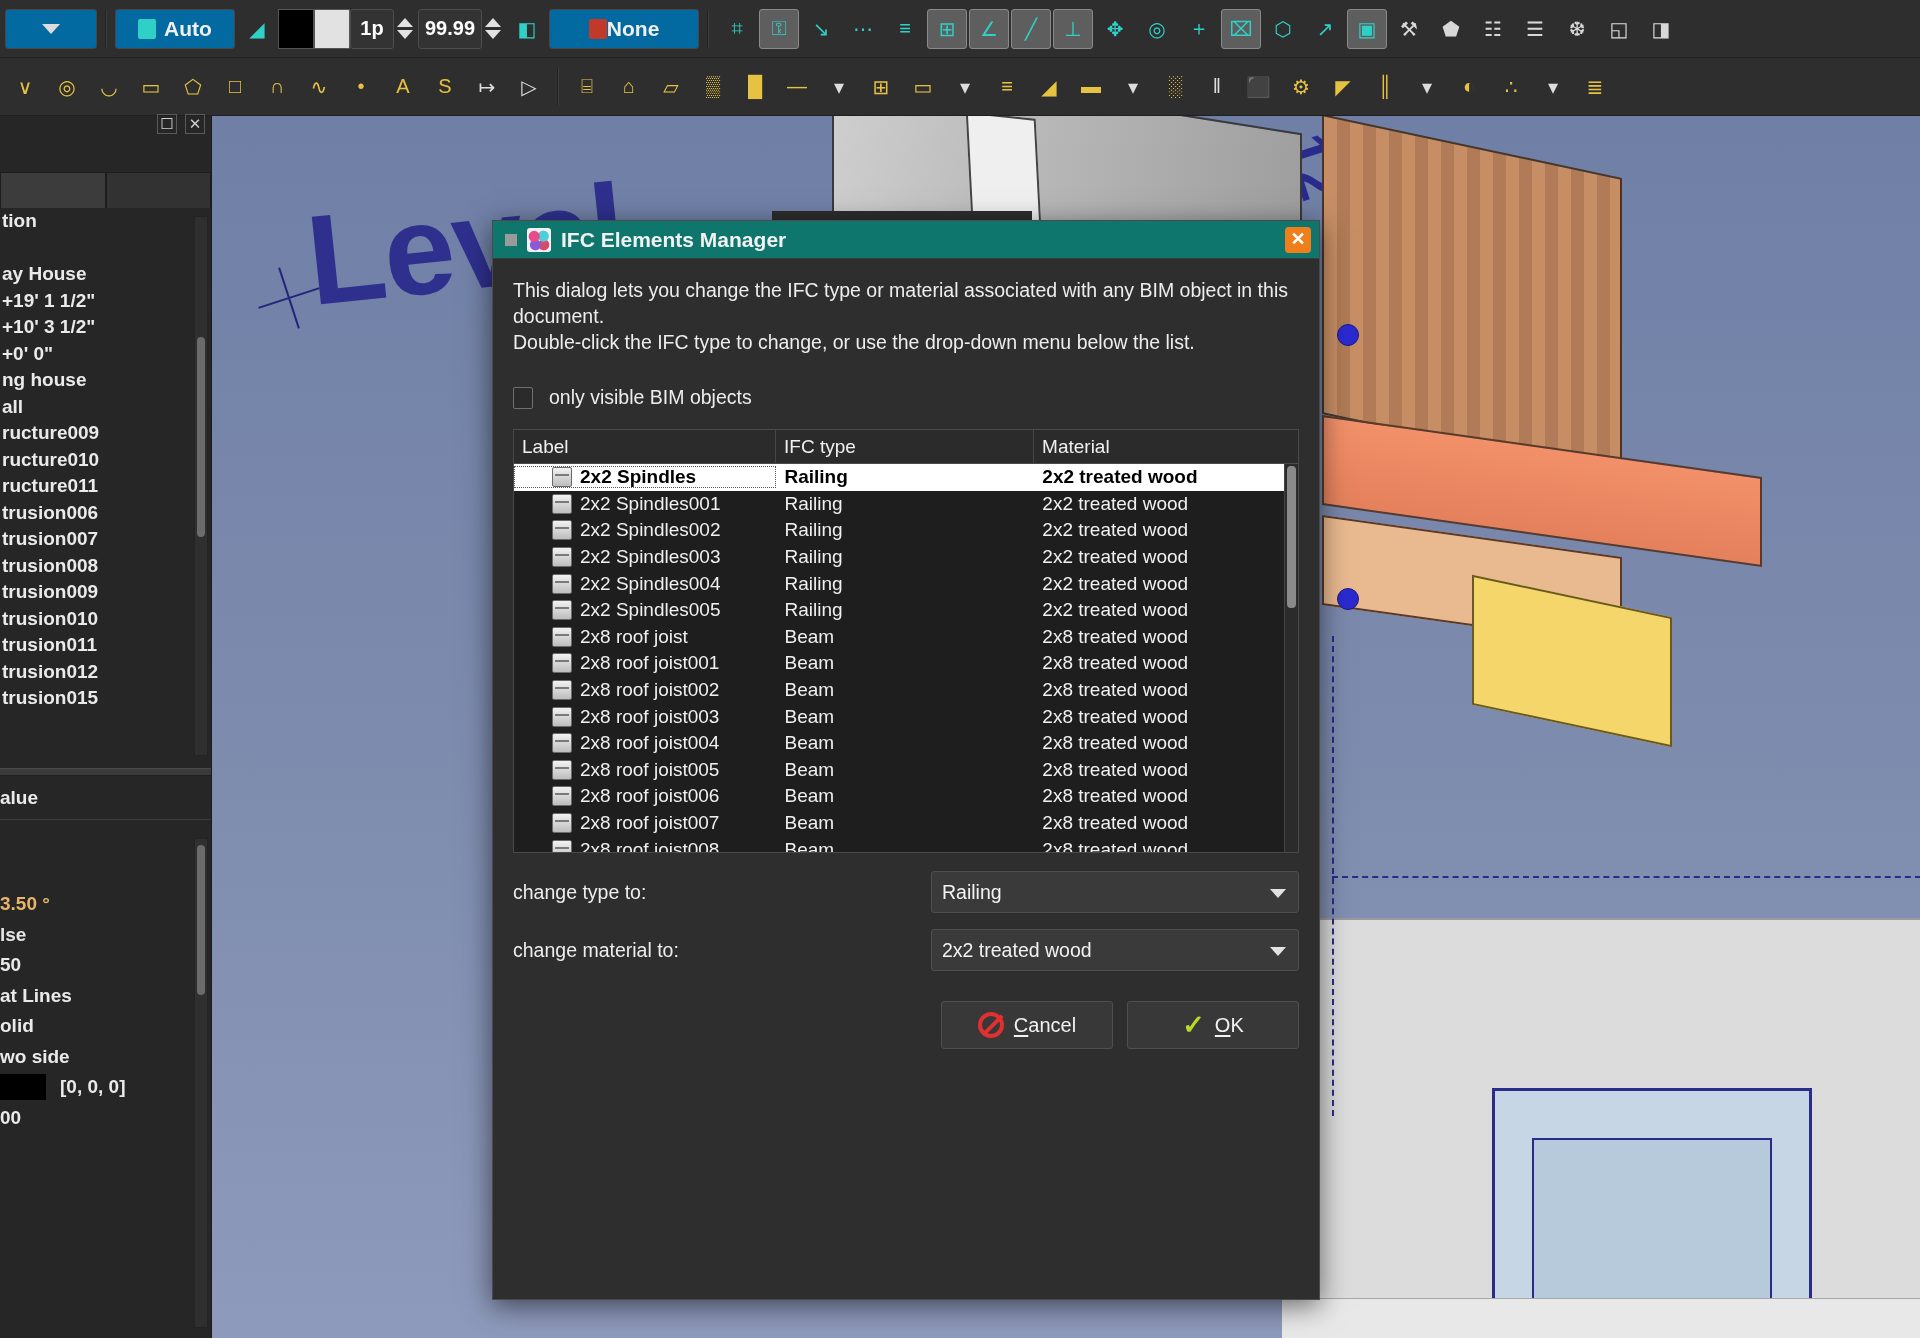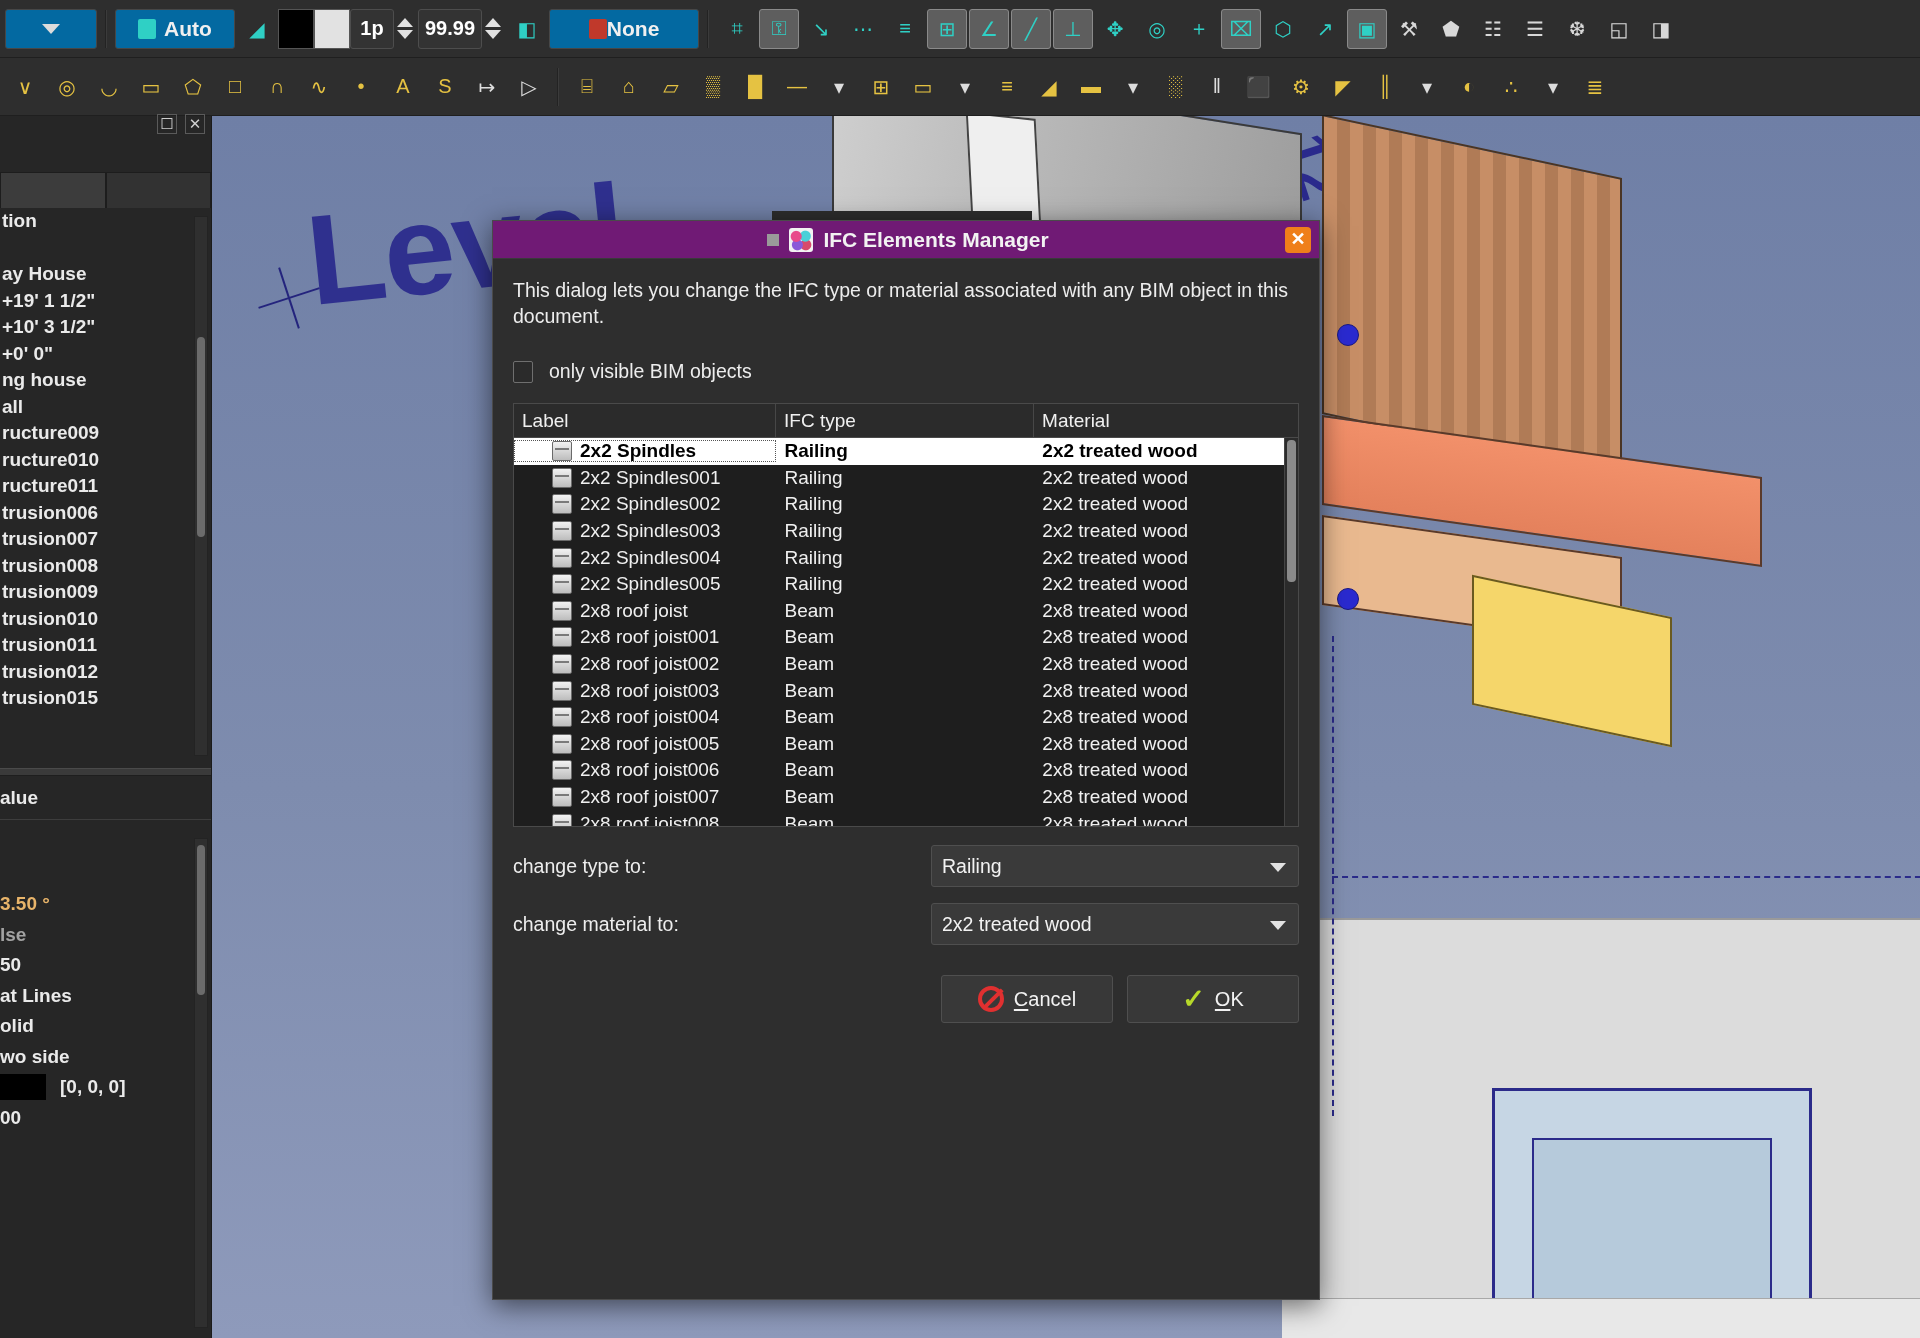--- a/index.html
+++ b/index.html
@@ -141,21 +141,21 @@
   #prop-list {
     position: absolute; left: 0; top: 712px; right: 0; bottom: 0;
     overflow: hidden;
   }
   .prop-row {
     height: 30.5px; line-height: 30.5px;
     color: #eaeaea; font-size: 19px; font-weight: bold;
     white-space: nowrap; display: flex; align-items: center;
   }
   .prop-row.num { color: #e8b46a; }
-  .prop-row.bool { color: #a3a3a3; }
+  .prop-row.bool { color: #e5e5e5; }
   .prop-swatch {
     width: 46px; height: 26px; background: #000;
     display: inline-block; margin-right: 14px;
   }
   #prop-scroll {
     position: absolute; right: 3px; top: 722px;
     width: 14px; bottom: 10px;
     background: #2f2f2f; border: 1px solid #232323;
   }
   #prop-scroll i {
@@ -262,25 +262,24 @@
   #dialog {
     position: absolute; left: 492px; top: 220px;
     width: 828px; height: 1080px;
     background: #2e2e2e;
     border: 1px solid #4a4a4a;
     box-shadow: 0 6px 26px rgba(0,0,0,.55);
     z-index: 40;
   }
   #dialog-titlebar {
     position: relative; height: 38px;
-    background: #701a75;
+    background: #0f766e;
     display: flex; align-items: center;
     padding: 0 8px;
     border-bottom: 1px solid #3a3a3a;
-    justify-content: center;
   }
   #dlg-menu-dot {
     width: 12px; height: 12px; background: #9a9a9a; margin: 0 10px 0 4px;
   }
   #dlg-icon {
     width: 24px; height: 24px; margin-right: 10px;
     background:
       radial-gradient(circle at 30% 35%, #e84a8a 0 5px, transparent 6px),
       radial-gradient(circle at 68% 34%, #4ad0d8 0 5px, transparent 6px),
       radial-gradient(circle at 35% 70%, #8a5ad8 0 5px, transparent 6px),
@@ -752,20 +751,21 @@
     <div id="dialog-titlebar">
       <div id="dlg-menu-dot"></div>
       <div id="dlg-icon"></div>
       <div id="dlg-title">IFC Elements Manager</div>
       <div id="dlg-close">✕</div>
     </div>
 
     <div id="dialog-body">
       <div class="dlg-desc">
         <div>This dialog lets you change the IFC type or material associated with any BIM object in this document.</div>
+        <div>Double-click the IFC type to change, or use the drop-down menu below the list.</div>
       </div>
 
 
       <div class="check-row">
         <div class="checkbox"></div>
         <div class="check-label">only visible BIM objects</div>
       </div>
 
       <div id="tbl-wrap">
         <div id="tbl-head">

